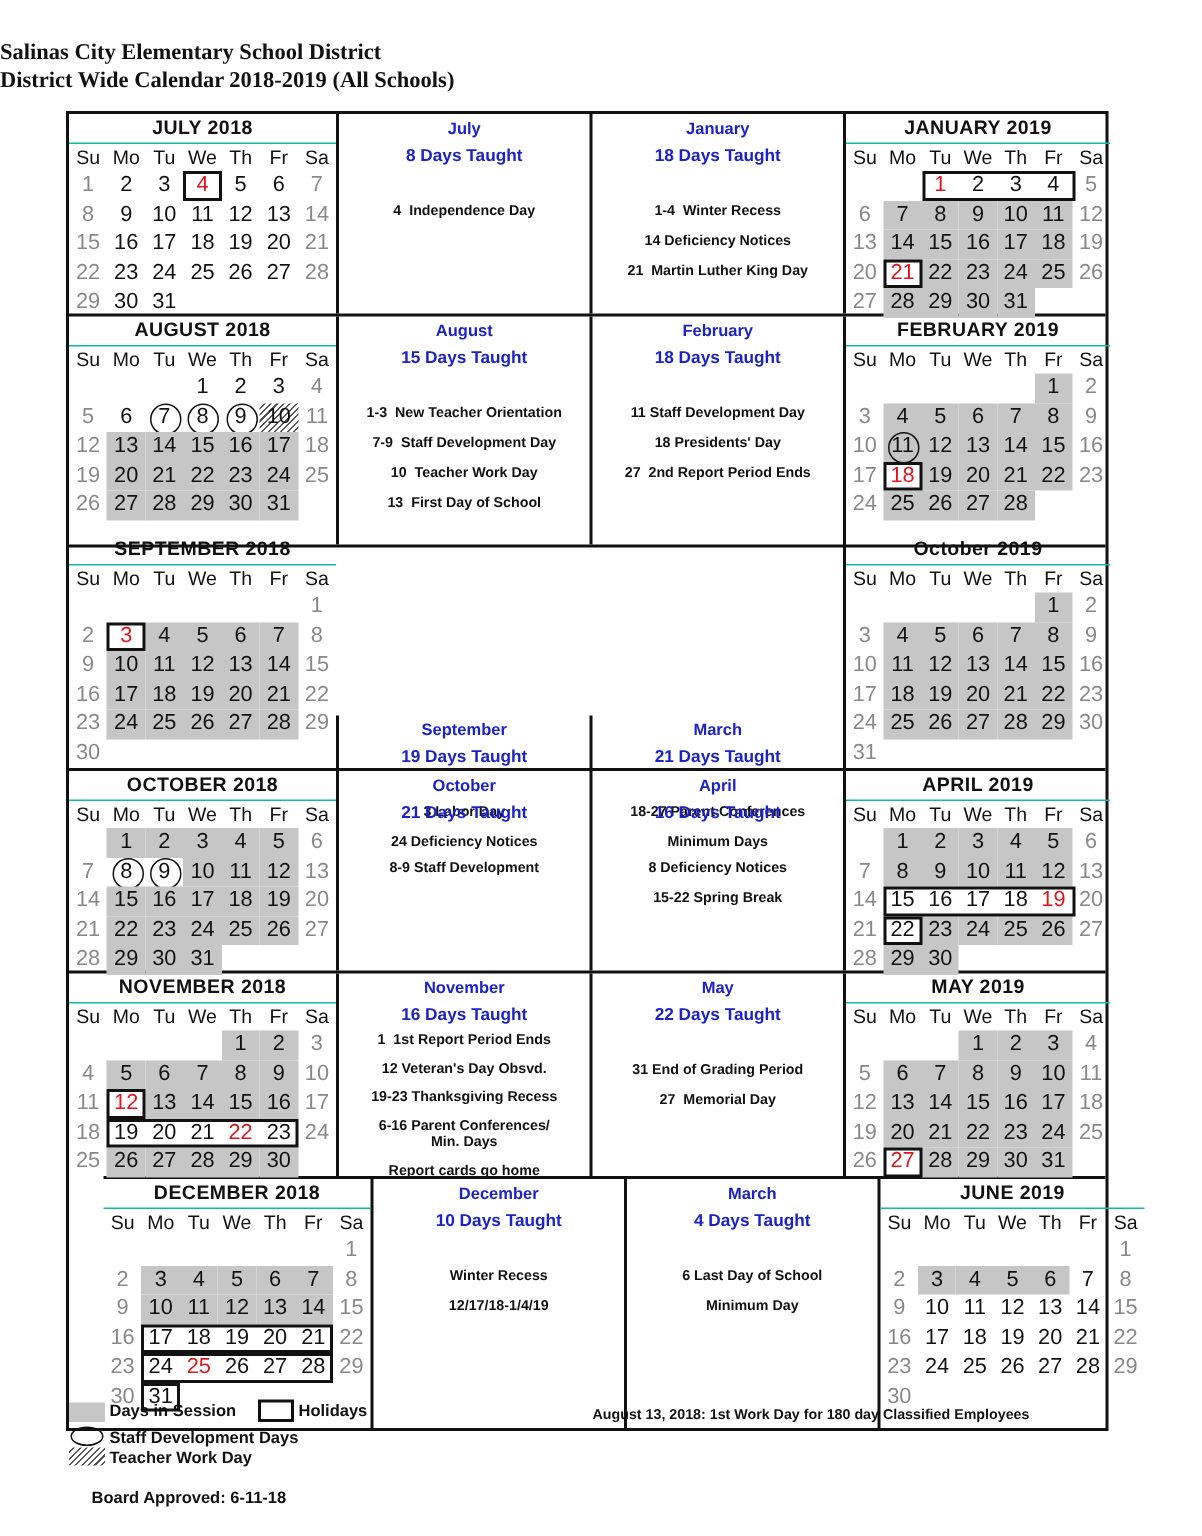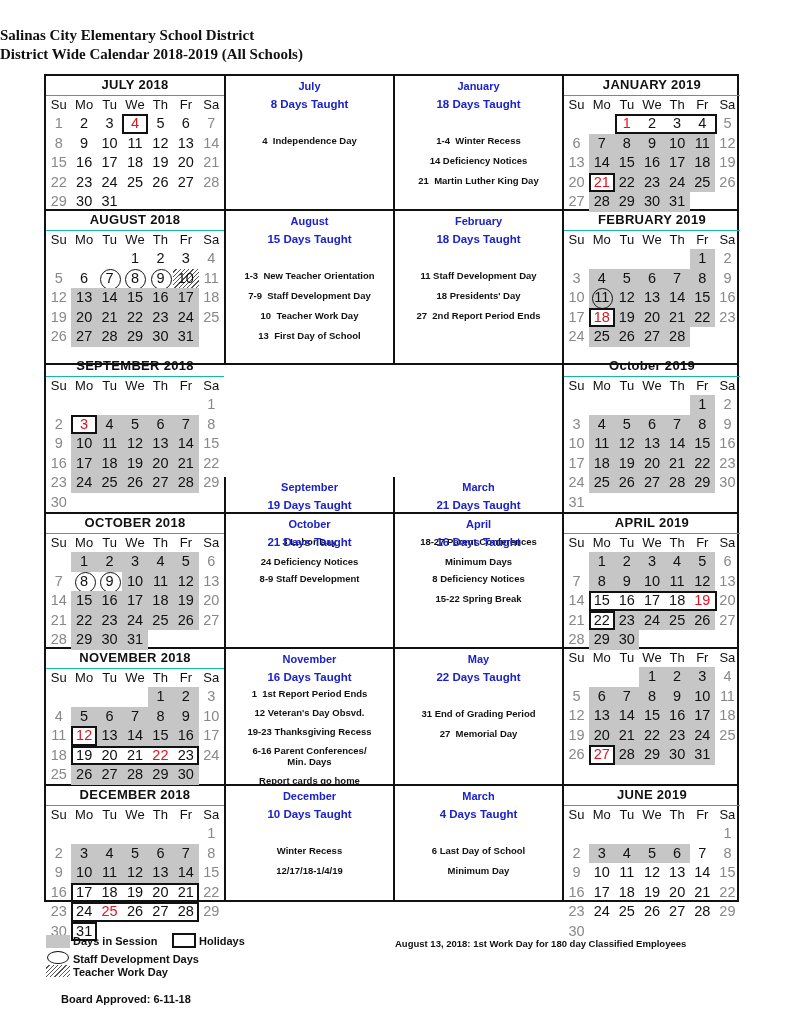--- a/index.html
+++ b/index.html
@@ -582,20 +582,21 @@
       </div>
       <div class="notes">
         <div class="n-month">May</div>
         <div class="n-days">22 Days Taught</div>
         <div class="n-list" style="top: 59px;">
           <div class="n-item" style="margin-bottom: 9px;">31 End of Grading Period</div>
           <div class="n-item" style="margin-bottom: 9px;">27  Memorial Day</div>
         </div>
       </div>
       <div class="cal right">
+        <div class="cal-title">MAY 2019</div>
         <div class="cal-body">
           <div class="dow">
             <span>Su</span>
             <span>Mo</span>
             <span>Tu</span>
             <span>We</span>
             <span>Th</span>
             <span>Fr</span>
             <span>Sa</span>
           </div>
@@ -632,21 +633,21 @@
             <div class="day red">27</div>
             <div class="day sess">28</div>
             <div class="day sess">29</div>
             <div class="day sess">30</div>
             <div class="day sess">31</div>
           </div>
           <div class="hol" style="left: 25.4286px; width: 25.4286px; top: 96px; height: 19.5px;"></div>
         </div>
       </div>
     </div>
-    <div class="row" style="height: 116px;">
+    <div class="row" style="height: 168px; margin-left: 23px;">
       <div class="cal">
         <div class="cal-title">DECEMBER 2018</div>
         <div class="cal-body">
           <div class="dow">
             <span>Su</span>
             <span>Mo</span>
             <span>Tu</span>
             <span>We</span>
             <span>Th</span>
             <span>Fr</span>

